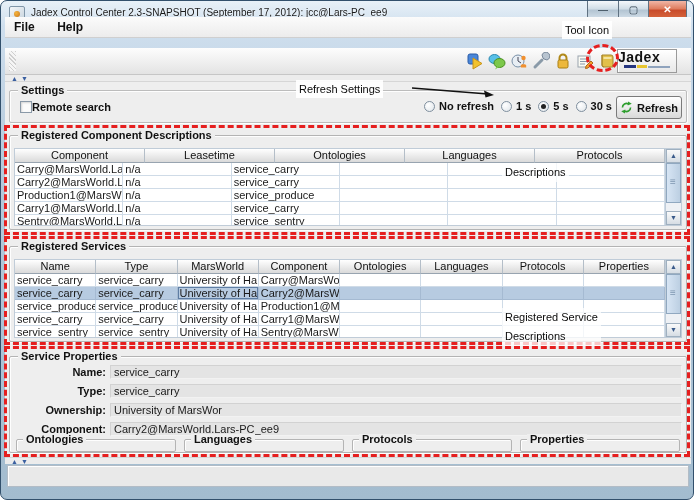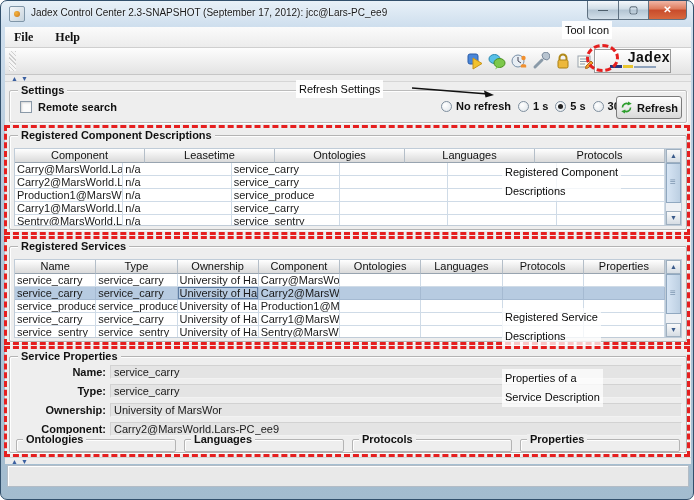--- a/index.html
+++ b/index.html
@@ -21,33 +21,33 @@
   .win-btns{ position:absolute; right:2px; top:-2px; display:flex; }
   .win-btn{ height:19px; border:1px solid #5f7181; border-top:none;
     background:linear-gradient(#f4f8fb,#cfdce6 45%,#b3c4d2 50%,#d3e0ea);
     color:#2c3c4a; font-size:10px; line-height:17px; text-align:center; }
   .win-btn.min{ width:32px; border-radius:0 0 0 4px; }
   .win-btn.max{ width:30px; border-left:none; }
   .win-btn.close{ width:38px; border-left:none; border-radius:0 0 4px 0;
     background:linear-gradient(#f0b6a6,#dd7a5c 45%,#c84b2b 50%,#d8693f);
     color:#fff; font-weight:bold; }
   
-  .menubar{ position:absolute; left:4px; top:26px; width:686px; height:21px;
-    background:linear-gradient(#fbfbfb,#ececec); border-bottom:1px solid #cfcfcf;font-family:Liberation Serif, serif; }
+  .menubar{ position:absolute; left:4px; top:16px; width:686px; height:21px;
+    background:linear-gradient(#fbfbfb,#ececec); border-bottom:1px solid #cfcfcf; }
   .menu-item{ display:inline-block; padding:3px 9px 0 9px; font-size:12px; font-weight:bold; color:#111; }
   .toolbar{ position:absolute; left:4px; top:47px; width:686px; height:27px;
     background:linear-gradient(#fdfdfd,#e3e3e3); border-bottom:1px solid #c6c6c6; }
   .tb-grip{ position:absolute; left:4px; top:3px; width:7px; height:20px;
     background:repeating-linear-gradient(45deg,#cfcfcf 0 1px,#f5f5f5 1px 3px); }
   .tb-icons{ position:absolute; right:74px; top:3px; display:flex; gap:2px; }
   .tb-icon{ width:20px; height:20px; display:flex; align-items:center; justify-content:center; }
   .tb-icon svg{ width:18px; height:18px; }
-  .logo-box{ position:absolute; right:20px; top:1px; width:77px; height:24px;
+  .logo-box{ position:absolute; right:14px; top:1px; width:60px; height:24px;
     background:linear-gradient(#ffffff,#e8e8e8); border:1px solid #9a9a9a;
-    box-shadow:1px 1px 0 #fff inset; text-align:right; }
+    box-shadow:1px 1px 0 #fff inset; text-align:left; }
   .logo-text{ font-size:14px; font-weight:bold; color:#111; line-height:15px; letter-spacing:0.5px; }
   .logo-bar{ display:flex; justify-content:center; gap:1px; margin-top:0px; }
   .logo-bar i{ display:block; height:3px; }
   .logo-bar .b1{ width:12px; background:#25357f; }
   .logo-bar .b2{ width:10px; background:#e7c52f; }
   .logo-bar .b3{ width:22px; background:#8fa3bd; height:2px; margin-top:1px; }
   .divider{ position:absolute; left:4px; width:686px; height:7px; background:#ececec; }
   .divider .tri{ position:absolute; top:0; font-size:7px; line-height:7px; color:#3a5fa0; }
   .divider .tri.up{ left:6px; } .divider .tri.down{ left:16px; }
   .div1{ top:74px; border-bottom:1px solid #d6d6d6; }
@@ -59,25 +59,25 @@
   .tpanel{ position:absolute; left:8px; width:678px;
     border:1px solid #b4b4b4; border-radius:2px;
     box-shadow:1px 1px 0 rgba(255,255,255,.9) inset, 1px 1px 0 rgba(255,255,255,.9);padding-left:7px; }
   .tpanel-title{ position:absolute; left:8px; top:-7px; padding:0 3px; background:#eeeeee;
     font-size:11px; font-weight:bold; color:#111; line-height:13px; white-space:nowrap; }
   .p-settings{ top:89px; height:33px; border-color:#bcbcbc; }
   .p-comp{ top:134px; height:95px; }
   .p-serv{ top:245px; height:96px; }
   .p-props{ top:355px; height:97px; }
   
-  .chk-row{ position:absolute; left:10px; top:10px; display:flex; align-items:center; gap:6px; }
+  .chk-row{ position:absolute; left:10px; top:10px; display:flex; align-items:center; }
   .checkbox{ width:12px; height:12px; background:#fbfbfb; border:1px solid #8a99a8;
     box-shadow:1px 1px 2px rgba(0,0,0,.15) inset; }
   .chk-label{ font-size:11px; font-weight:bold; color:#111; }
-  .refresh-row{ position:absolute; right:57px; top:9px; display:flex; align-items:center; gap:7px; }
+  .refresh-row{ position:absolute; right:74px; top:9px; display:flex; align-items:center; gap:7px; }
   .radio-opt{ display:flex; align-items:center; gap:4px; }
   .radio{ position:relative; width:11px; height:11px; border-radius:50%;
     border:1px solid #7f8f9e; background:radial-gradient(circle at 35% 35%,#ffffff,#dfe5ea); }
   .radio.sel::after{ content:""; position:absolute; left:2px; top:2px; width:5px; height:5px;
     border-radius:50%; background:#222; }
   .radio-label{ font-size:11px; font-weight:bold; color:#111; white-space:nowrap; }
   .refresh-btn{ position:absolute; right:4px; top:5px; width:66px; height:23px;
     background:linear-gradient(#ffffff,#d9d9d9); border:1px solid #7b7b7b; border-radius:3px;
     display:flex; align-items:center; justify-content:center; gap:4px;
     font-size:11px; font-weight:bold; color:#111; }
@@ -316,21 +316,21 @@
     </div>
   </div>
 
   <div class="tpanel p-serv">
     <span class="tpanel-title">Registered Services</span>
     <div class="table">
       <div class="tgrid">
           <div class="trow thead">
             <div class="th">Name</div>
             <div class="th">Type</div>
-            <div class="th">Ownership</div>
+            <div class="th">MarsWorld</div>
             <div class="th">Component</div>
             <div class="th">Ontologies</div>
             <div class="th">Languages</div>
             <div class="th">Protocols</div>
             <div class="th">Properties</div>
           </div>
           <div class="trow">
             <div class="td">service_carry</div>
             <div class="td">service_carry</div>
             <div class="td">University of Ha...</div>
@@ -436,25 +436,20 @@
   <div class="anno-rect r3"></div>
   <div class="anno-circle"></div>
 
   <div class="anno-label lbl-tool">Tool Icon</div>
   <div class="anno-label lbl-refresh">Refresh Settings</div>
   <svg class="anno-arrow" width="88" height="22">
     <line x1="2" y1="7" x2="78" y2="13" stroke="#111" stroke-width="1.4"></line>
     <polygon points="84,14 74,9.5 75.5,16.5" fill="#111"></polygon>
   </svg>
   <div class="anno-label lbl-2line lbl-comp">
-    <div>Registered Component</div>
     <div>Descriptions</div>
   </div>
   <div class="anno-label lbl-2line lbl-serv">
     <div>Registered Service</div>
     <div>Descriptions</div>
   </div>
-  <div class="anno-label lbl-2line lbl-props">
-    <div>Properties of a</div>
-    <div>Service Description</div>
-  </div>
 
 </div>
 
 </body></html>

